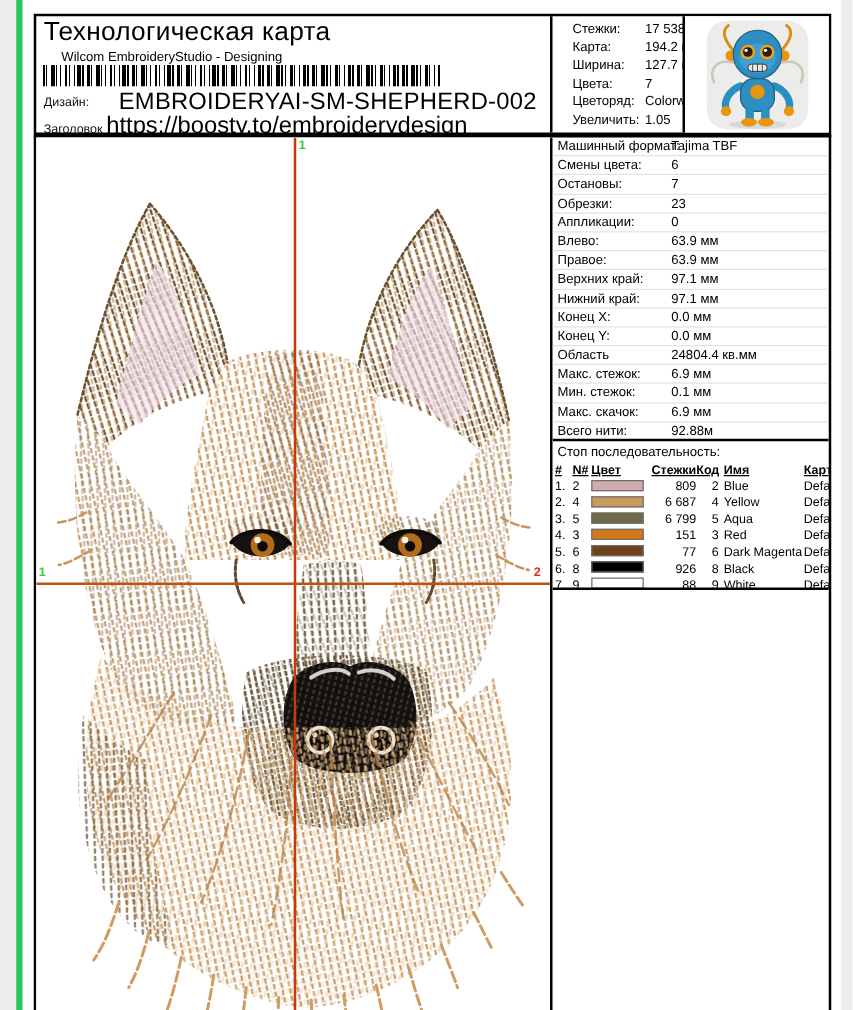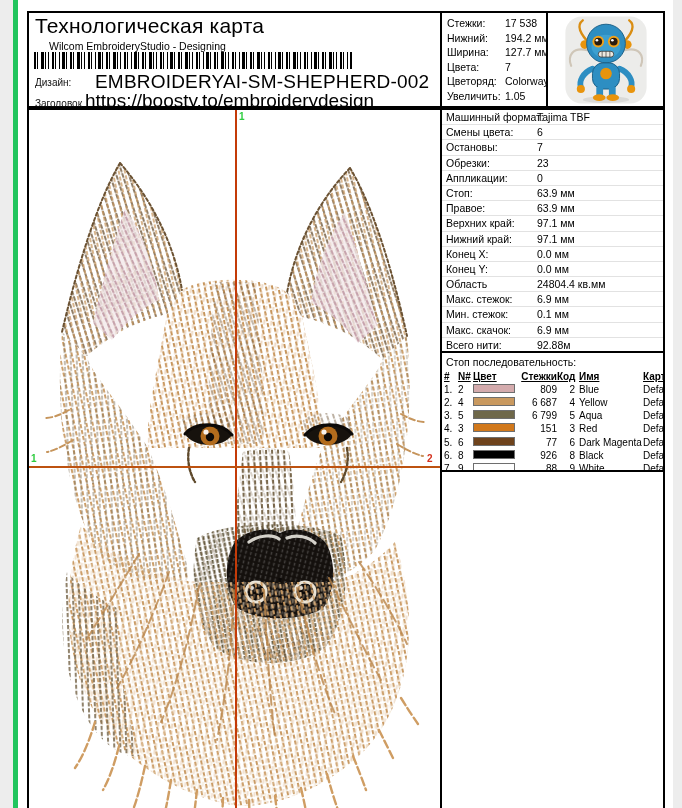--- a/index.html
+++ b/index.html
@@ -30,21 +30,21 @@
       #000 14px 15px,#fff 15px 18px,#000 18px 20px,#fff 20px 21px,
       #000 21px 22px,#fff 22px 25px,#000 25px 26px,#fff 26px 28px,
       #000 28px 31px,#fff 31px 32px,#000 32px 33px,#fff 33px 36px);
   }
   .hdr-row-label{font-size:10px;color:#111;}
   .design-label{position:absolute;left:6px;top:64px;}
   .design-value{position:absolute;left:66px;top:58px;font-size:19px;letter-spacing:.2px;}
   .head-label{position:absolute;left:6px;top:85px;}
   .head-value{position:absolute;left:56px;top:77px;font-size:19px;}
   .hdr-stats{width:106px;border-right:2px solid #000;padding:3px 0 0 5px;box-sizing:border-box;}
-  .stat-row{display:flex;font-size:10.5px;line-height:14.6px;white-space:nowrap;}
+  .stat-row{display:flex;font-size:10.5px;line-height:14.6px;white-space:nowrap;margin-left:11px;}
   .stat-row .lbl{width:58px;flex:0 0 58px;}
   .hdr-photo{flex:1;position:relative;background:#fff;}
   .hdr-photo svg{position:absolute;left:50%;top:50%;transform:translate(-50%,-50%);}
   
   .main-box{
     position:absolute;left:9px;top:108px;width:634px;height:706px;
     border:2px solid #000;border-bottom:none;display:flex;background:#fff;
   }
   .canvas{width:411px;border-right:2px solid #000;position:relative;overflow:hidden;background:#fff;}
   .vline{position:absolute;top:0;bottom:0;width:2px;background:#c43b08;}
@@ -88,21 +88,21 @@
     </div>
 
     <div class="hdr-stats">
 
         <div class="stat-row">
           <span class="lbl">Стежки:</span>
           <span class="val">17 538</span>
         </div>
 
         <div class="stat-row">
-          <span class="lbl">Нижний:</span>
+          <span class="lbl">Карта:</span>
           <span class="val">194.2 мм</span>
         </div>
 
         <div class="stat-row">
           <span class="lbl">Ширина:</span>
           <span class="val">127.7 мм</span>
         </div>
 
         <div class="stat-row">
           <span class="lbl">Цвета:</span>
@@ -278,21 +278,21 @@
             <span class="lbl">Обрезки:</span>
             <span class="val">23</span>
           </div>
 
           <div class="m-row">
             <span class="lbl">Аппликации:</span>
             <span class="val">0</span>
           </div>
 
           <div class="m-row">
-            <span class="lbl">Стоп:</span>
+            <span class="lbl">Влево:</span>
             <span class="val">63.9 мм</span>
           </div>
 
           <div class="m-row">
             <span class="lbl">Правое:</span>
             <span class="val">63.9 мм</span>
           </div>
 
           <div class="m-row">
             <span class="lbl">Верхних край:</span>

